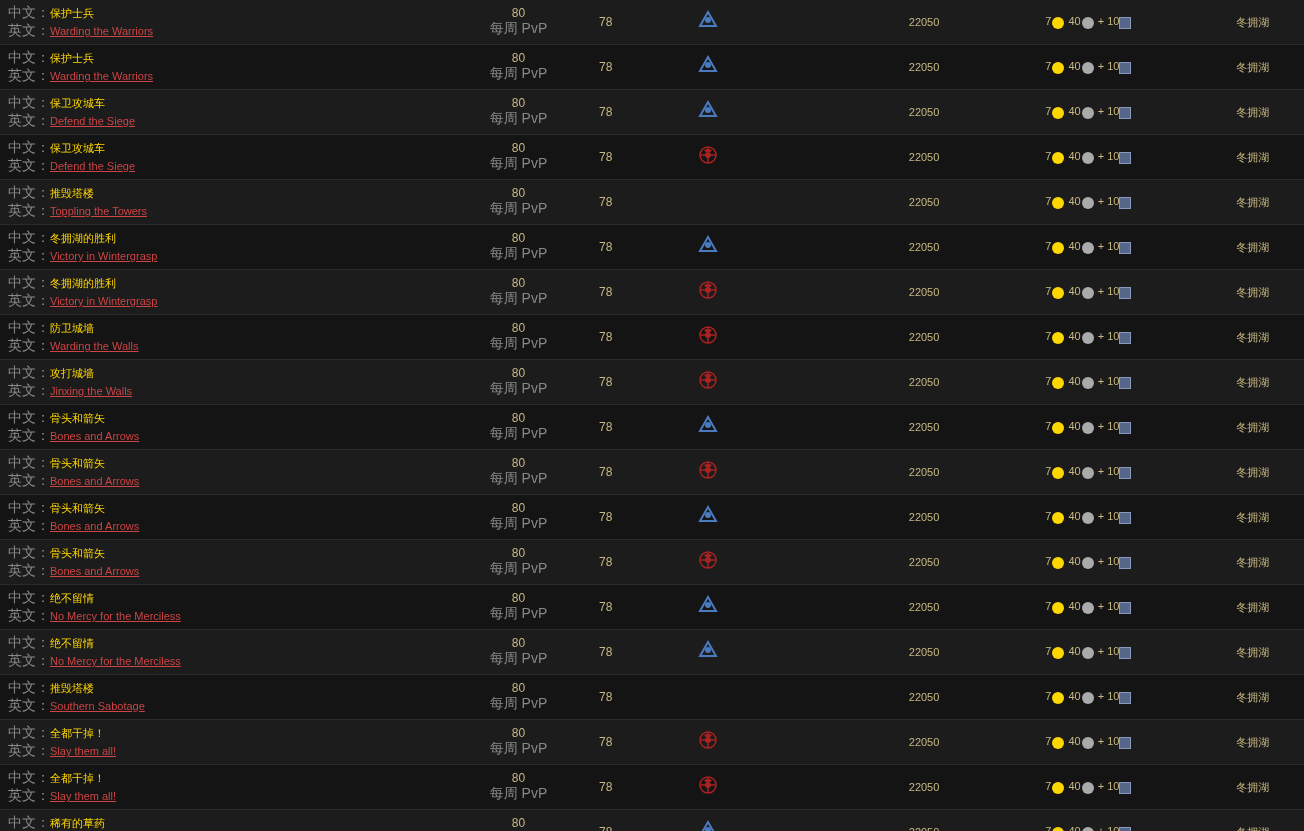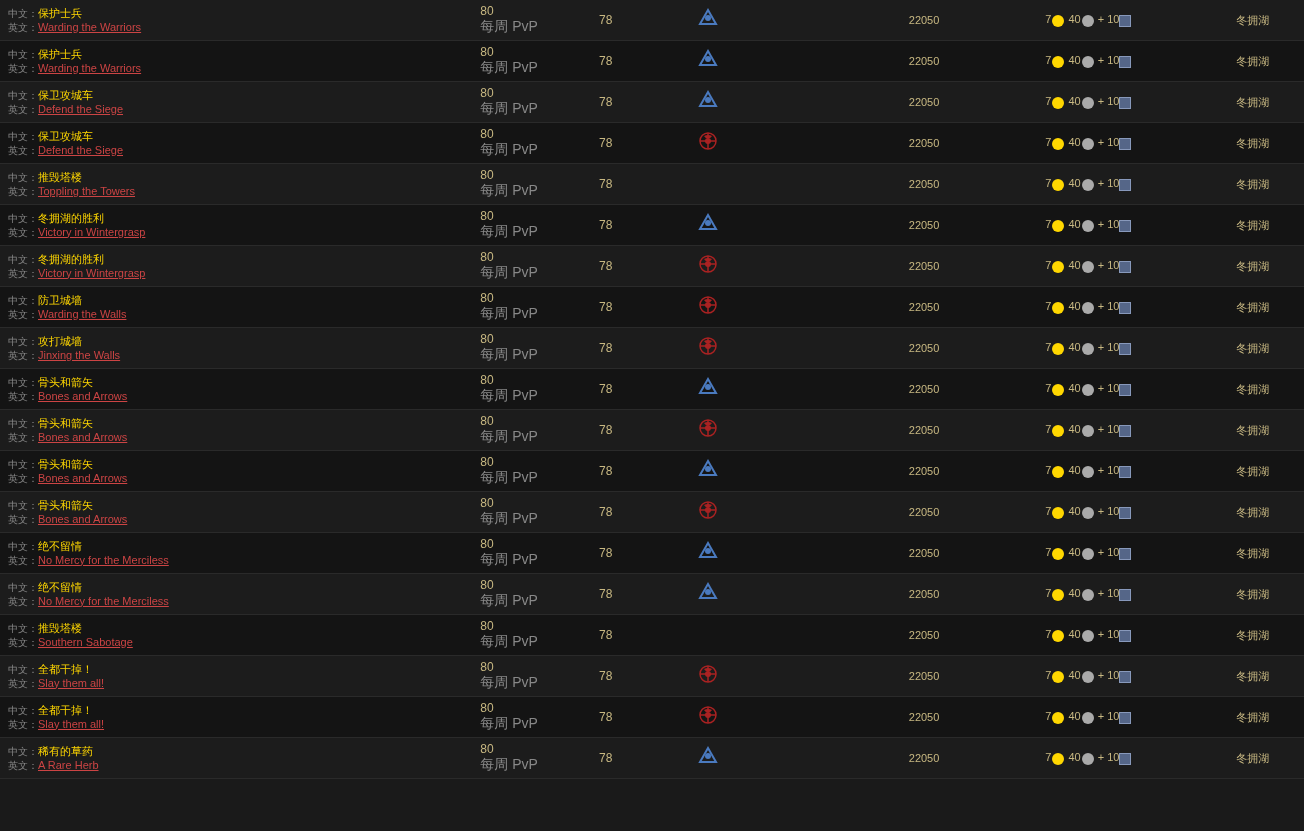--- a/index.html
+++ b/index.html
@@ -24,21 +24,21 @@
     }
     td {
       padding: 4px 8px;
       vertical-align: middle;
     }
     .col-name {
       width: 460px;
     }
     .col-level {
       width: 90px;
-      text-align: left;
+      text-align: center;
     }
     .col-req {
       width: 80px;
       text-align: center;
     }
     .col-faction {
       width: 120px;
       text-align: center;
     }
     .col-empty {
@@ -56,21 +56,21 @@
       width: 100px;
       text-align: center;
     }
     .zh-name {
       color: #ffd700;
       font-size: 11px;
       margin-top: 28px;
     }
     .zh-label {
       color: #888;
-      font-size: 10px;
+      font-size: 14px;
     }
     .en-name {
       color: #cc4444;
       font-size: 11px;
       text-decoration: underline;
     }
     .level-text {
       color: #c8b882;
       font-size: 12px;
     }

